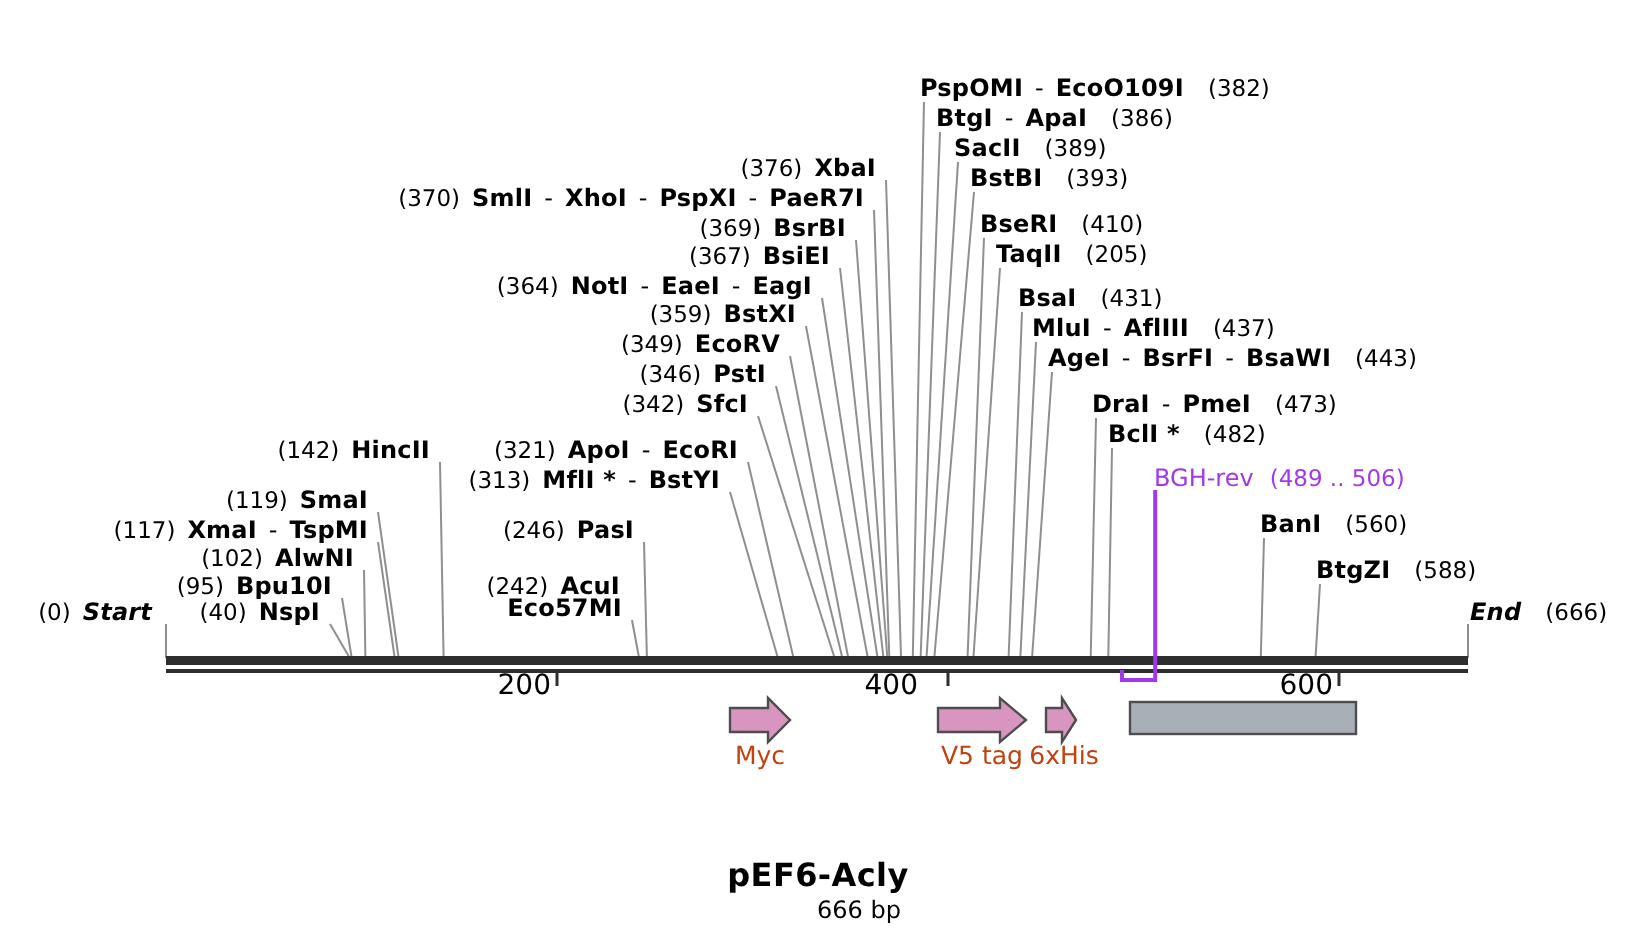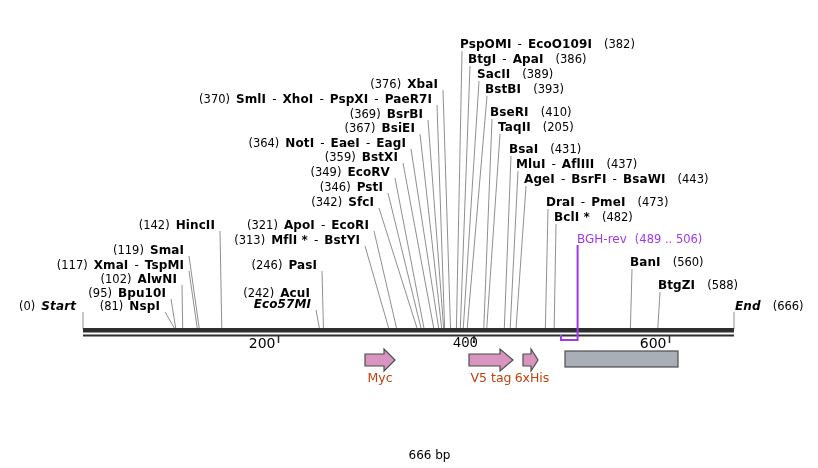--- a/index.html
+++ b/index.html
@@ -109,48 +109,49 @@
       <div class="site-label" style="top: 195px; right: 444px;"><span class="pos">(342)</span> <span class="ename">SfcI</span></div>
       <div class="site-label" style="top: 218px; right: 603px;"><span class="pos">(142)</span> <span class="ename">HincII</span></div>
       <div class="site-label" style="top: 218px; right: 449px;"><span class="pos">(321)</span> <span class="ename">ApoI</span><span class="sep"> - </span><span class="ename">EcoRI</span></div>
       <div class="site-label" style="top: 233px; right: 458px;"><span class="pos">(313)</span> <span class="ename">MflI *</span><span class="sep"> - </span><span class="ename">BstYI</span></div>
       <div class="site-label" style="top: 243px; right: 634px;"><span class="pos">(119)</span> <span class="ename">SmaI</span></div>
       <div class="site-label" style="top: 258px; right: 634px; margin-left: 35px;"><span class="pos">(117)</span> <span class="ename">XmaI</span><span class="sep"> - </span><span class="ename">TspMI</span></div>
       <div class="site-label" style="top: 258px; right: 501px;"><span class="pos">(246)</span> <span class="ename">PasI</span></div>
       <div class="site-label" style="top: 272px; right: 641px;"><span class="pos">(102)</span> <span class="ename">AlwNI</span></div>
       <div class="site-label" style="top: 286px; right: 652px;"><span class="pos">(95)</span> <span class="ename">Bpu10I</span></div>
       <div class="site-label" style="top: 286px; right: 508px;"><span class="pos">(242)</span> <span class="ename">AcuI</span></div>
-      <div class="site-label" style="top: 299px; right: 658px;"><span class="pos">(81)</span> <span class="ename">NspI</span></div>
-      <div class="site-label" style="top: 297px; right: 507px; font-style: italic;"><span class="ename">Eco57MI</span></div>
+      <div class="site-label" style="top: 299px; right: 658px;"><span class="pos">(40)</span> <span class="ename">NspI</span></div>
+      <div class="site-label" style="top: 297px; right: 507px;"><span class="ename">Eco57MI</span></div>
       <div class="site-label terminus" style="top: 299px; right: 742px;"><span class="pos">(0)</span> <span class="ename">Start</span></div>
       <div class="site-label" style="top: 37px; left: 460px;"><span class="ename">PspOMI</span><span class="sep"> - </span><span class="ename">EcoO109I</span>  <span class="pos">(382)</span></div>
       <div class="site-label" style="top: 52px; left: 468px;"><span class="ename">BtgI</span><span class="sep"> - </span><span class="ename">ApaI</span>  <span class="pos">(386)</span></div>
       <div class="site-label" style="top: 67px; left: 477px;"><span class="ename">SacII</span>  <span class="pos">(389)</span></div>
       <div class="site-label" style="top: 82px; left: 485px;"><span class="ename">BstBI</span>  <span class="pos">(393)</span></div>
       <div class="site-label" style="top: 105px; left: 490px;"><span class="ename">BseRI</span>  <span class="pos">(410)</span></div>
       <div class="site-label" style="top: 120px; left: 498px;"><span class="ename">TaqII</span>  <span class="pos">(205)</span></div>
       <div class="site-label" style="top: 142px; left: 509px;"><span class="ename">BsaI</span>  <span class="pos">(431)</span></div>
       <div class="site-label" style="top: 157px; left: 516px;"><span class="ename">MluI</span><span class="sep"> - </span><span class="ename">AflIII</span>  <span class="pos">(437)</span></div>
       <div class="site-label" style="top: 172px; left: 524px;"><span class="ename">AgeI</span><span class="sep"> - </span><span class="ename">BsrFI</span><span class="sep"> - </span><span class="ename">BsaWI</span>  <span class="pos">(443)</span></div>
       <div class="site-label" style="top: 195px; left: 546px;"><span class="ename">DraI</span><span class="sep"> - </span><span class="ename">PmeI</span>  <span class="pos">(473)</span></div>
       <div class="site-label" style="top: 210px; left: 554px;"><span class="ename">BclI *</span>  <span class="pos">(482)</span></div>
       <div class="site-label" style="top: 255px; left: 630px;"><span class="ename">BanI</span>  <span class="pos">(560)</span></div>
       <div class="site-label" style="top: 278px; left: 658px;"><span class="ename">BtgZI</span>  <span class="pos">(588)</span></div>
       <div class="site-label terminus" style="top: 299px; left: 735px;"><span class="ename">End</span>  <span class="pos">(666)</span></div>
     </div>
   <div id="tick-labels">
       <div class="tick-label" style="right: 542.505px; top: 337px;">200</div>
-      <div class="tick-label" style="right: 340px; top: 337px; font-family: Liberation Mono, monospace;">400</div>
+      <div class="tick-label" style="right: 359px; top: 337px;">400</div>
       <div class="tick-label" style="right: 151.514px; top: 337px;">600</div>
     </div>
 
   <div class="primer-label">
     <span class="pname">BGH-rev</span><span class="prange">(489 .. 506)</span>
   </div>
 
   <div class="feat-label" id="fl-myc">Myc</div>
   <div class="feat-label" id="fl-v5">V5 tag</div>
   <div class="feat-label" id="fl-his">6xHis</div>
 
+  <div class="title">pEF6-Acly</div>
   <div class="subtitle">666 bp</div>
 
 
 </div>
 
 </body></html>

